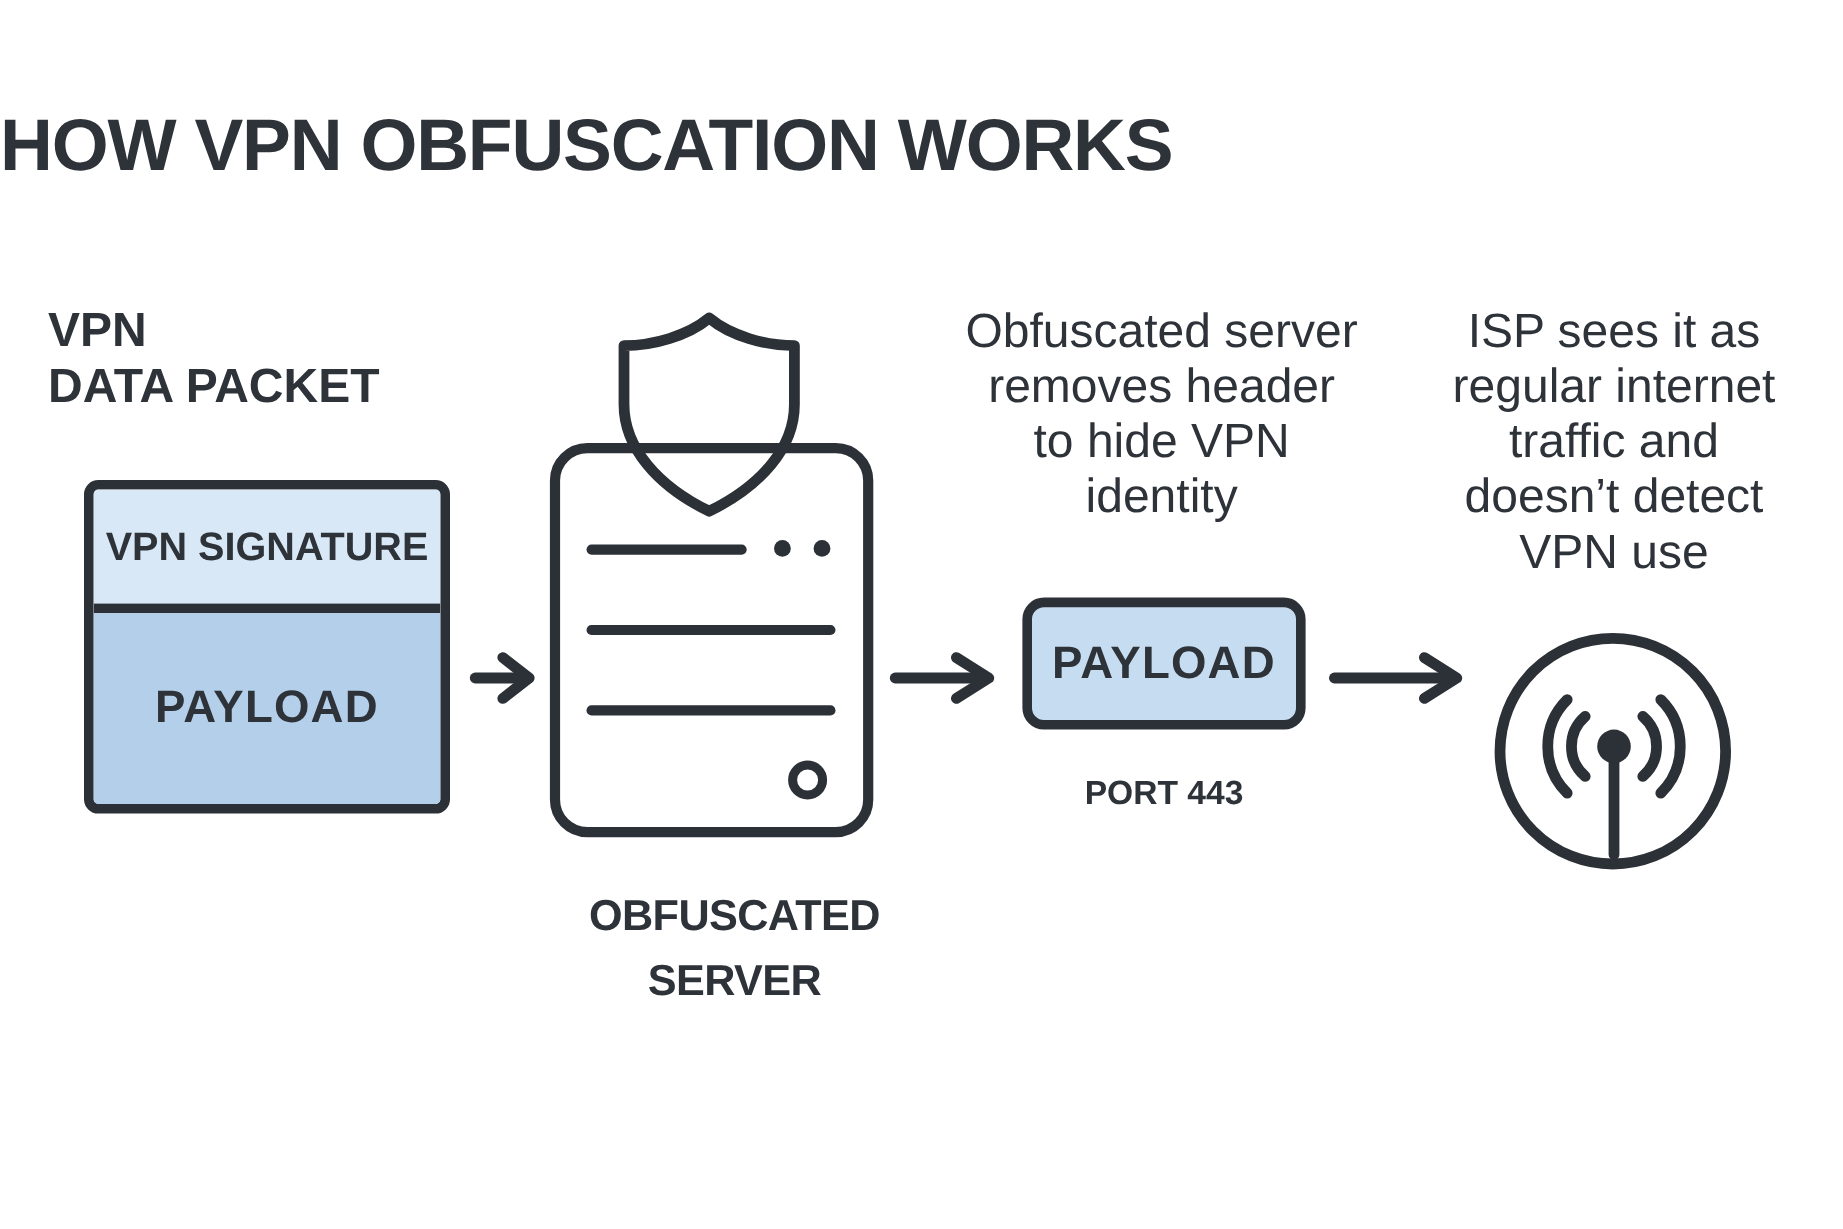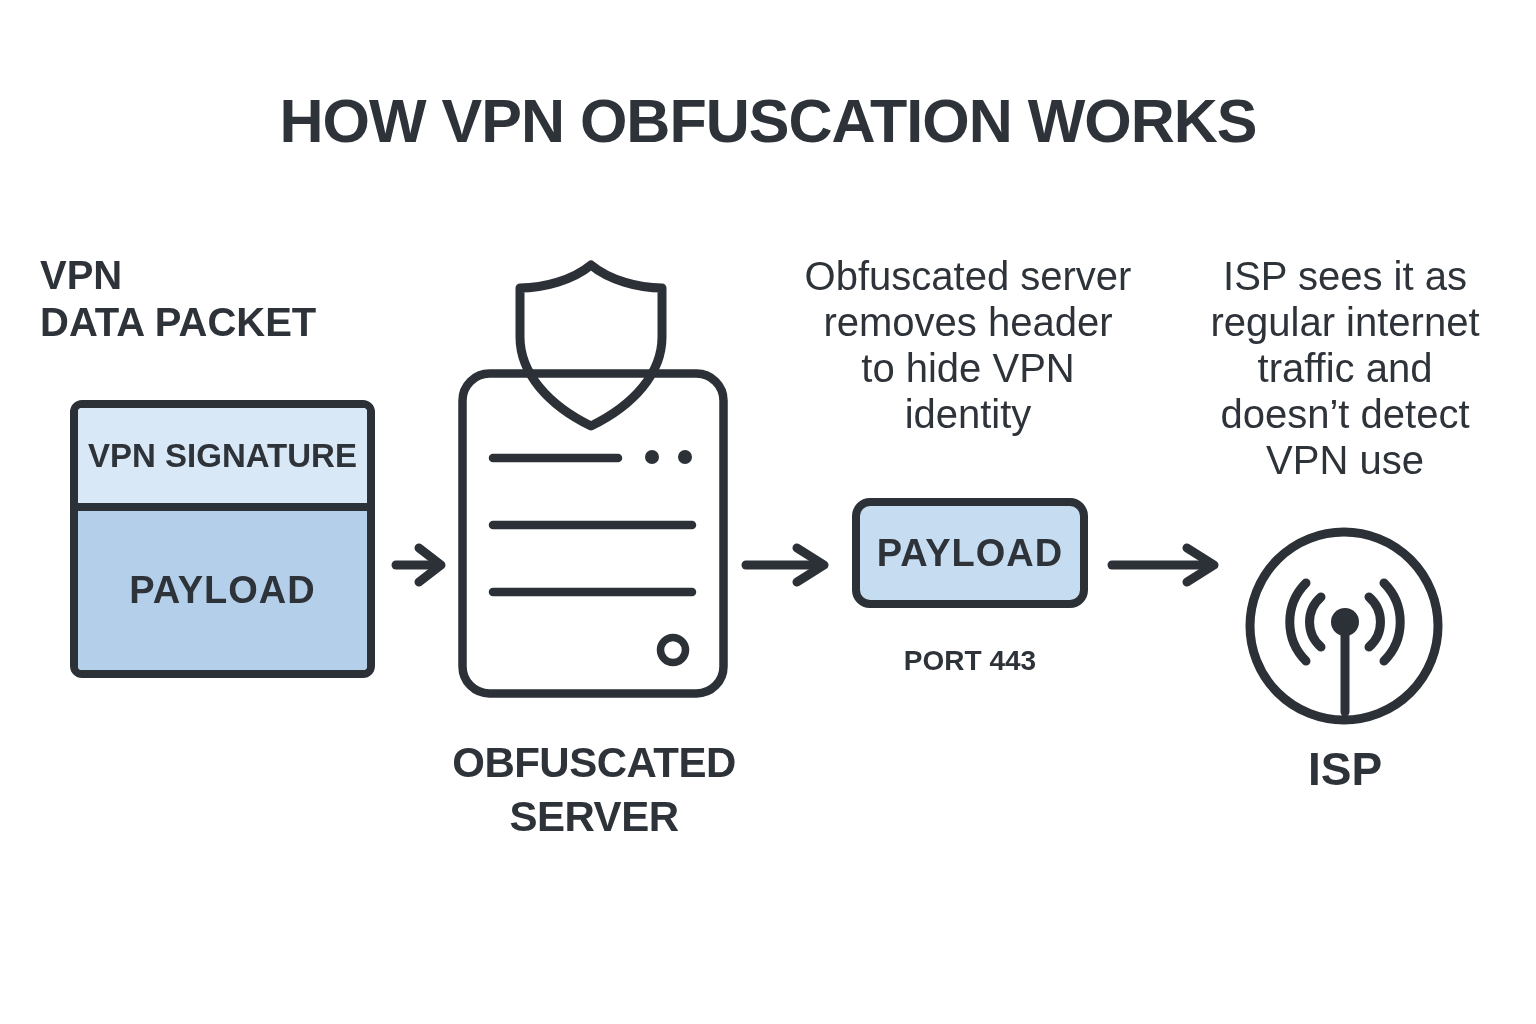--- a/index.html
+++ b/index.html
@@ -5,21 +5,21 @@
   :root{
     --ink:#2e333a; --stroke:#2c3137; --signature-blue:#d9e8f7;
     --payload-blue:#b4cfe9; --payload-box-blue:#c6ddf1; --background:#ffffff;
   }
   html,body{margin:0;padding:0;background:#e9e9e9;}
   .canvas{
     position:relative;width:1536px;height:1024px;background:var(--background);
     font-family:"Liberation Sans",sans-serif;color:var(--ink);overflow:hidden;
   }
   .title{
-    position:absolute;left:0;right:0;top:86px;text-align:center;
+    position:absolute;left:0;right:0;top:86px;text-align:left;
     font-size:61px;font-weight:800;letter-spacing:-1px;color:var(--ink);
   }
   .heading{
     position:absolute;font-weight:700;
     font-size:40px;line-height:47px;white-space:pre-line;
   }
   .packet-heading{left:40px;top:252px;width:372px;}
   .note{
     position:absolute;text-align:center;font-weight:400;
     font-size:40px;line-height:46px;white-space:pre-line;color:var(--ink);
@@ -43,21 +43,21 @@
   .payload-box{
     position:absolute;left:852px;top:498px;width:236px;height:110px;
     box-sizing:border-box;border:8px solid var(--stroke);border-radius:18px;
     background:var(--payload-box-blue);display:flex;align-items:center;justify-content:center;
     font-size:38px;font-weight:700;letter-spacing:1px;
   }
   .caption{
     position:absolute;text-align:center;font-weight:700;color:var(--ink);
   }
   .port-caption{left:832px;top:645px;width:276px;font-size:28px;}
-  .server-label{left:444px;top:736px;width:300px;font-size:42px;line-height:54px;letter-spacing:-0.5px;white-space:pre-line;}
+  .server-label{left:462px;top:736px;width:300px;font-size:36px;line-height:54px;letter-spacing:-0.5px;white-space:pre-line;}
   .isp-label{left:1245px;top:742px;width:200px;font-size:46px;}
   .icon{position:absolute;}
   .icon path,.icon line,.icon rect,.icon circle,.icon polyline{vector-effect:none;}
   .stroke{fill:none;stroke:var(--stroke);stroke-linecap:round;stroke-linejoin:round;}
 </style>
 </head>
 <body>
 
 <div class="canvas">
 
@@ -111,21 +111,20 @@
   <svg class="icon" style="left:1240px;top:522px" width="210" height="210" viewBox="0 0 210 210">
     <circle cx="104" cy="104" r="94" fill="#ffffff" class="stroke" stroke-width="9"></circle>
     <path class="stroke" stroke-width="9" d="M105,100 V190"></path>
     <circle cx="105" cy="100" r="14" fill="var(--stroke)"></circle>
     <path class="stroke" stroke-width="9" d="M81,75 A33,33 0 0 0 81,125"></path>
     <path class="stroke" stroke-width="9" d="M66,61 A55,55 0 0 0 66,139"></path>
     <path class="stroke" stroke-width="9" d="M129,75 A33,33 0 0 1 129,125"></path>
     <path class="stroke" stroke-width="9" d="M144,61 A55,55 0 0 1 144,139"></path>
   </svg>
 
-  <div class="caption isp-label">ISP</div>
 
   <div class="note isp-note">ISP sees it as
 regular internet
 traffic and
 doesn’t detect
 VPN use</div>
 
 </div>
 
 </body></html>

